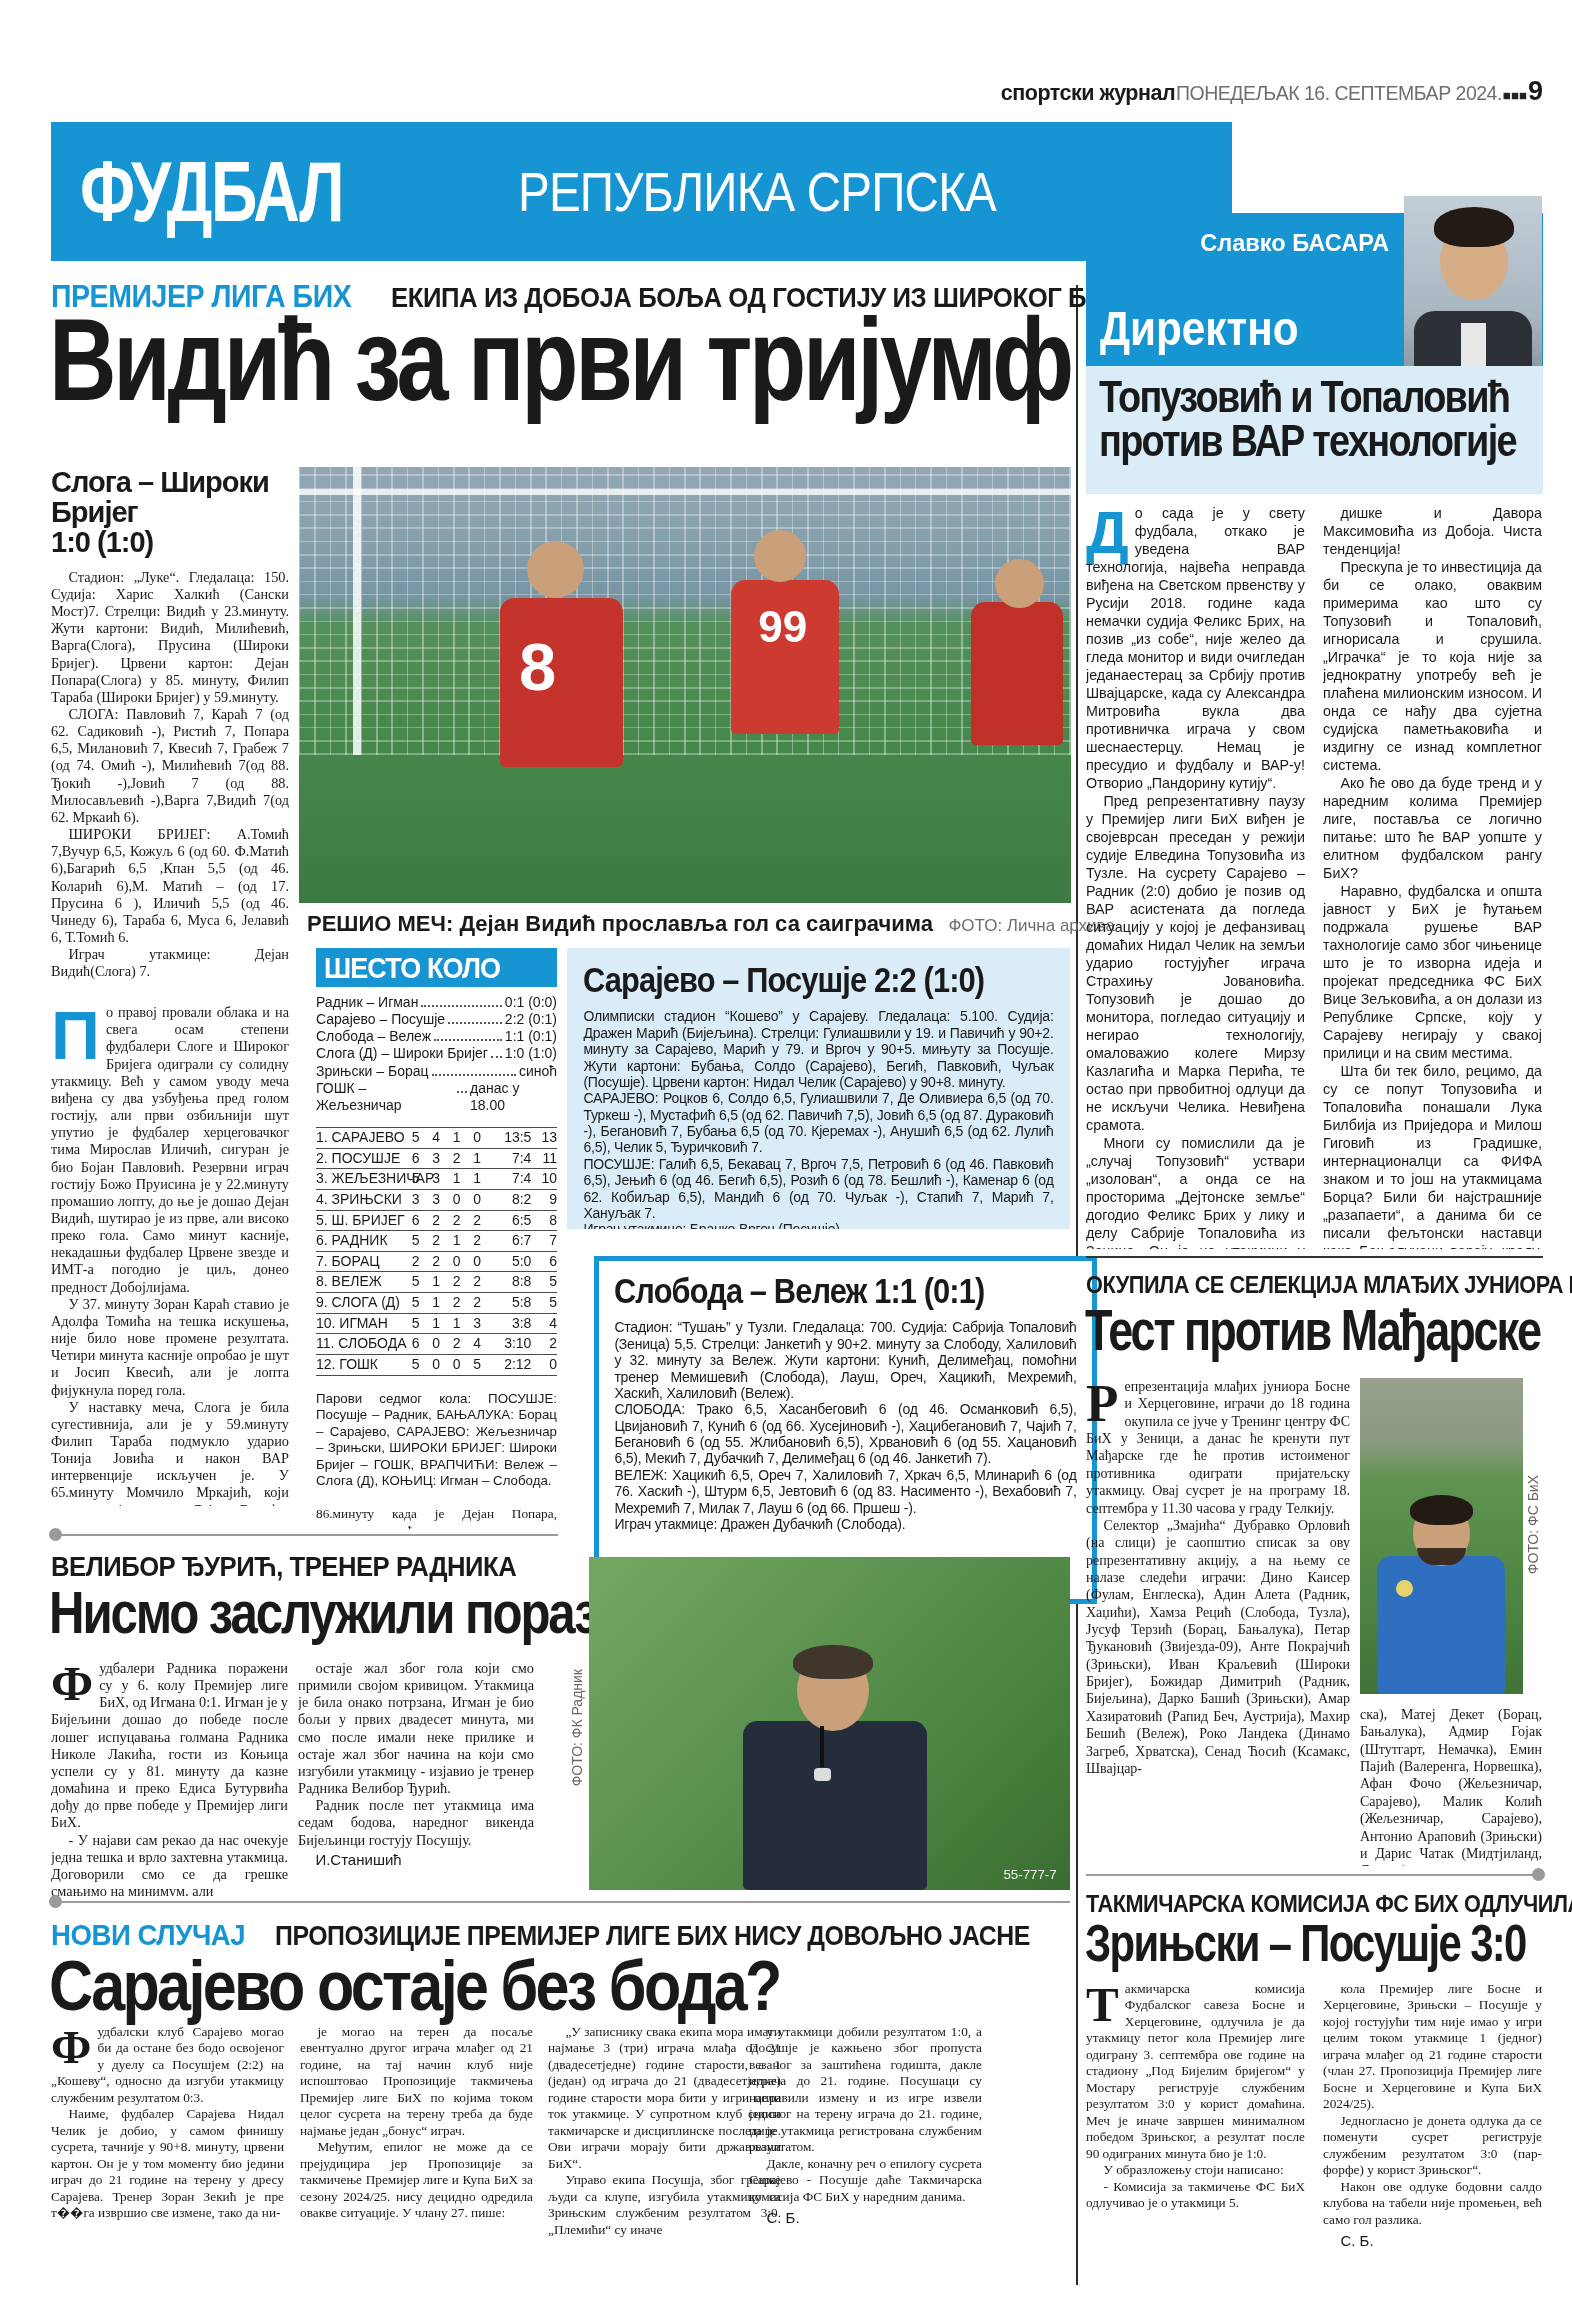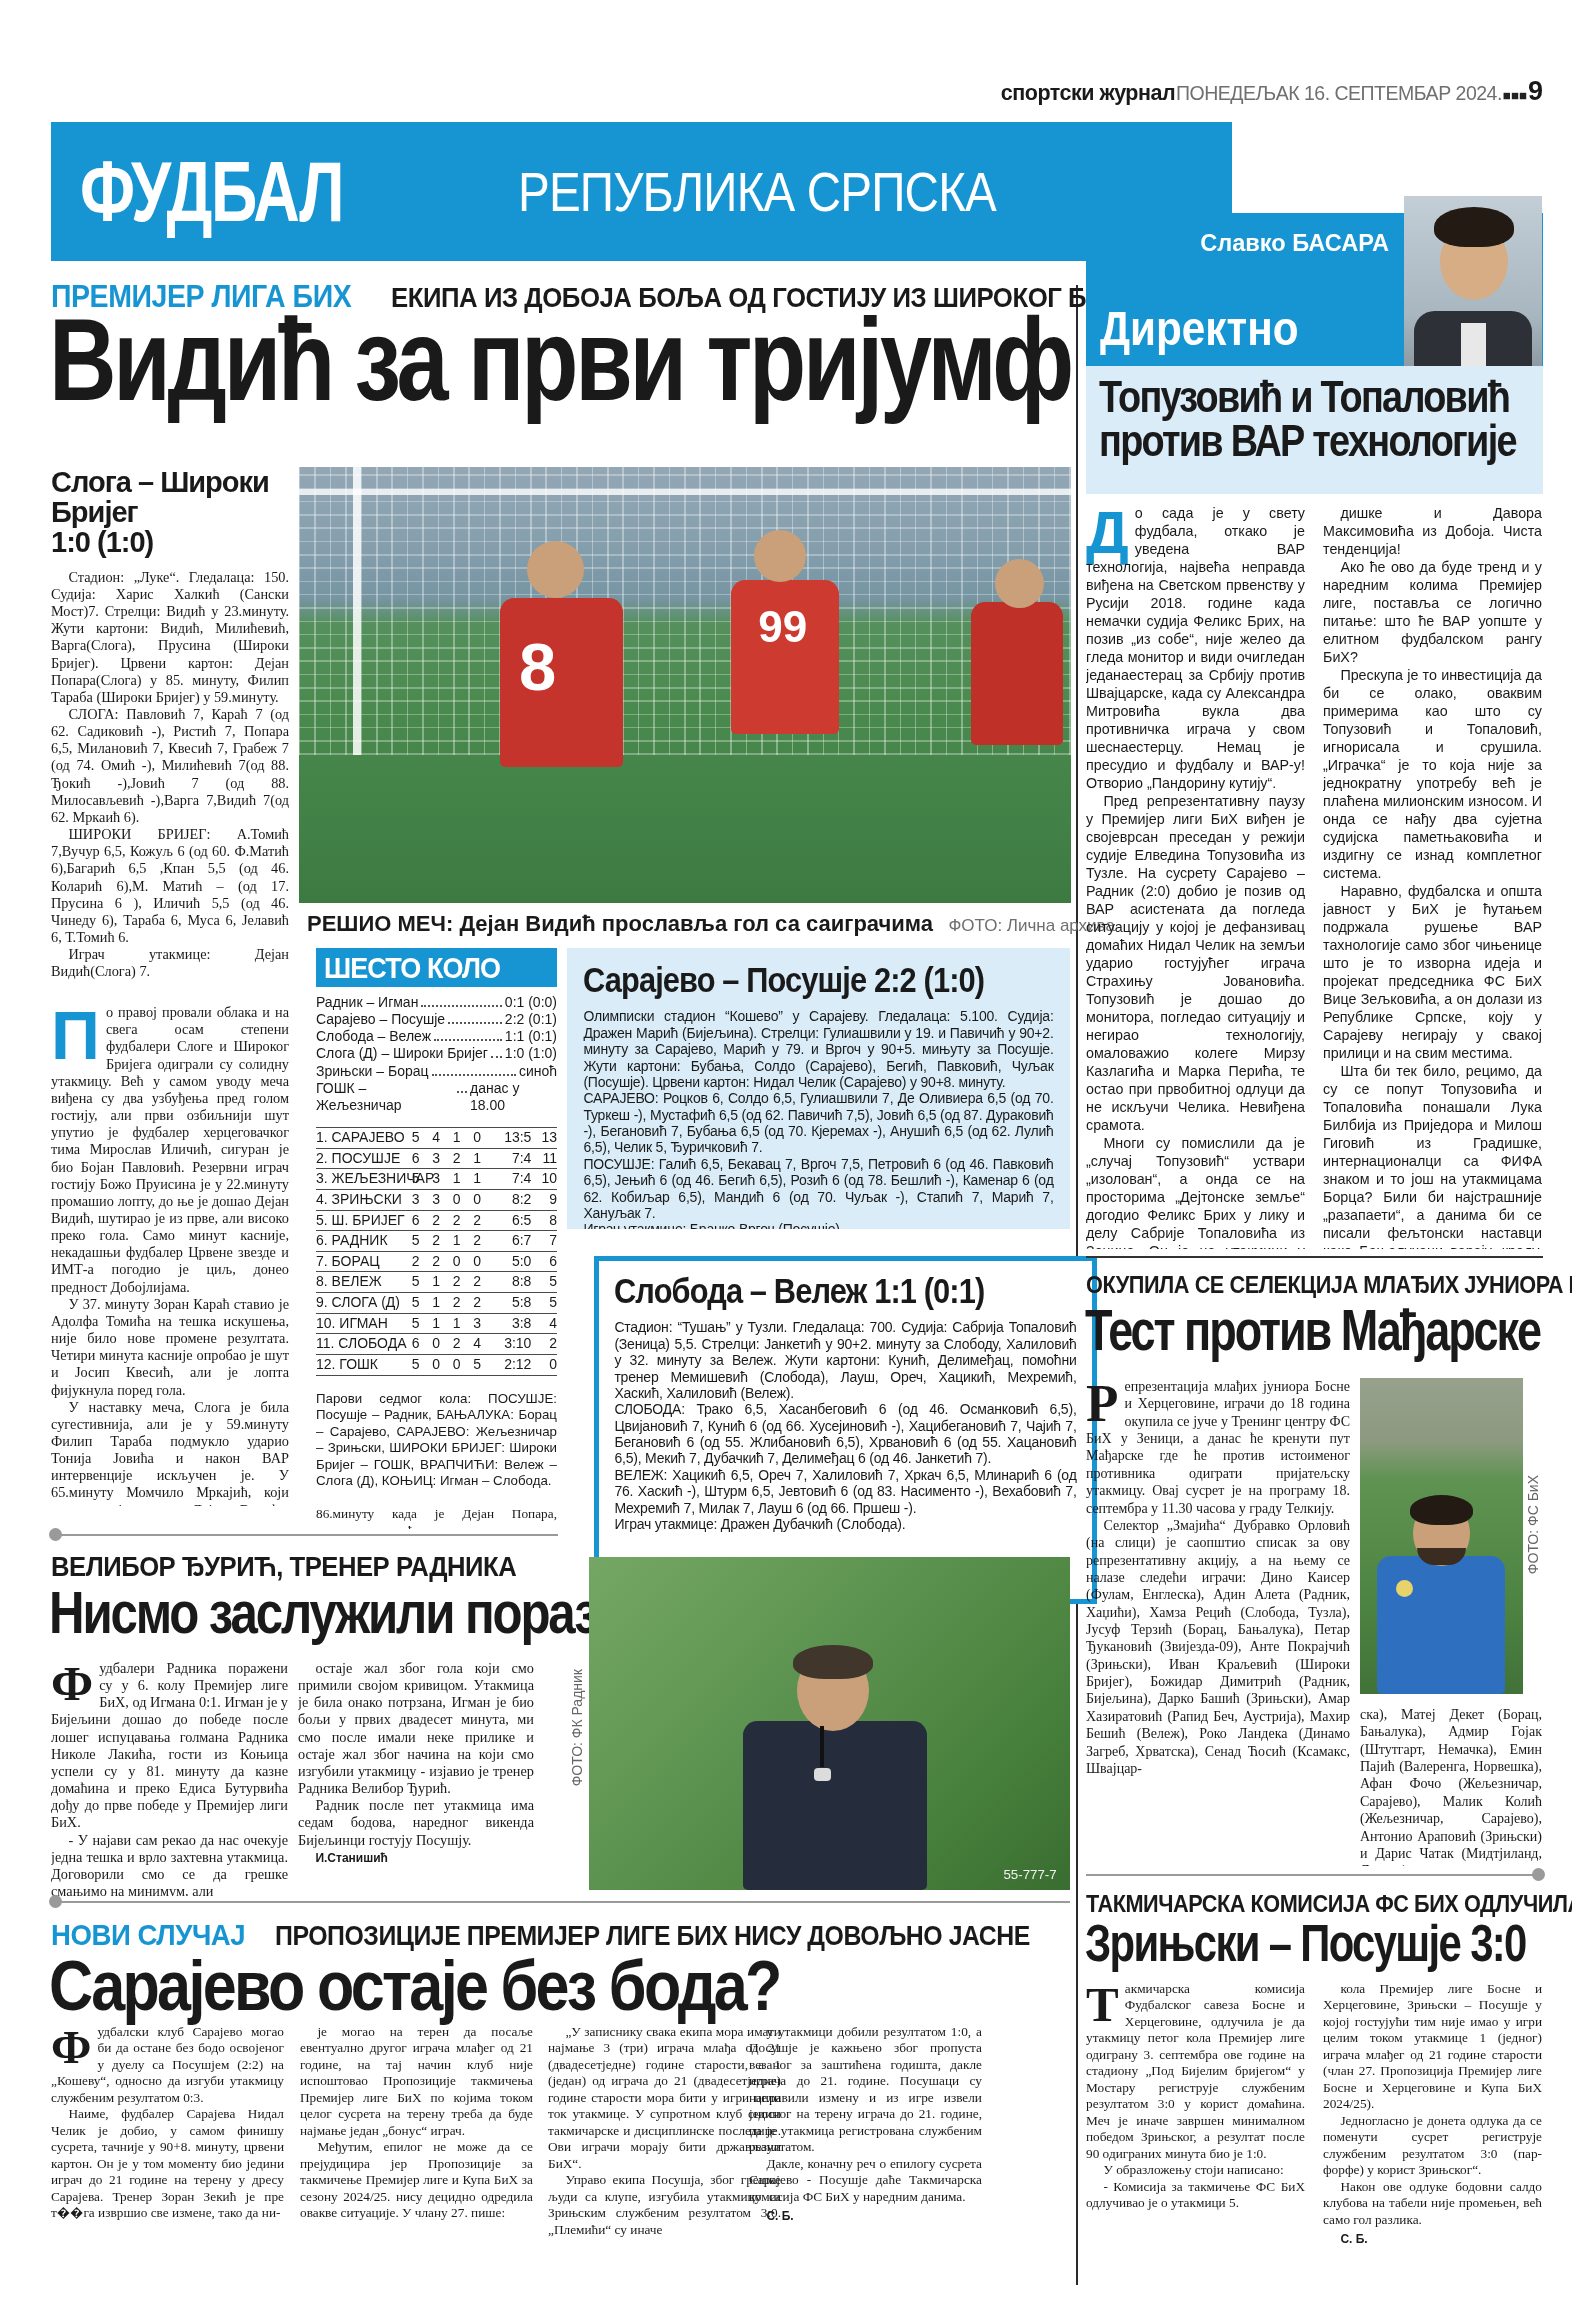--- a/index.html
+++ b/index.html
@@ -39,21 +39,21 @@
   .strow{display:grid;grid-template-columns:minmax(0,1fr) 20.5px 20.5px 20.5px 20.5px 44px 25.6px;
          font-family:"Liberation Sans",sans-serif;font-size:14px;line-height:1.26;align-items:baseline;
          border-bottom:1px solid #4a4a4a;padding:1px 0;}
   .strow span:nth-child(n+2){text-align:center;}
   .strow span:nth-child(6),.strow span:nth-child(7){text-align:right;}
   .rule{height:1.5px;background:#9a9a9a;}
   .ruledark{height:2px;background:#333;}
   .dot{position:absolute;width:13.3px;height:13.3px;border-radius:50%;background:#9a9a9a;top:-6.1px;}
   .vcap{writing-mode:vertical-rl;transform:rotate(180deg);font-family:"Liberation Sans",sans-serif;
         font-size:14px;color:#666;}
-  .sig{font-family:"Liberation Sans",sans-serif;font-weight:bold;font-size:12px;}
+  .sig{font-family:"Liberation Sans",sans-serif;font-weight:normal;font-size:15px;}
   
   .ph{position:absolute;overflow:hidden;}
   .net{position:absolute;left:0;top:0;right:0;height:66%;
        background:repeating-linear-gradient(90deg,rgba(255,255,255,.35) 0 1.5px,transparent 1.5px 15.4px),
                   repeating-linear-gradient(0deg,rgba(255,255,255,.3) 0 1.5px,transparent 1.5px 13.3px);}
   .torso{position:absolute;border-radius:14.3px 14.3px 5.1px 5.1px;}
   .head{position:absolute;border-radius:50%;background:#c9a079;}
   .hair{position:absolute;border-radius:50% 50% 40% 40%;background:#231a14;}
 </style>
 </head>
@@ -344,22 +344,22 @@
     </p>
     <div>
 
     <p>Пред репрезентативну паузу у Премијер лиги БиХ виђен је својеврсан преседан у режији судије Елведина Топузовића из Тузле. На сусрету Сарајево – Радник (2:0) добио је позив од ВАР асистената да погледа ситуацију у којој је дефанзивац домаћих Нидал Челик на земљи ударио гостујућег играча Страхињу Јовановића. Топузовић је дошао до монитора, погледао ситуацију и негирао технологију, омаловажио колеге Мирзу Казлагића и Марка Перића, те остао при првобитној одлуци да не искључи Челика. Невиђена срамота.</p>
         <p>Многи су помислили да је „случај Топузовић“ уствари „изолован“, а онда се на просторима „Дејтонске земље“ догодио Феликс Брих у лику и делу Сабрије Топаловића из Зенице. Он је на утакмици у Тузли између Слободе и Вележа (1:1) урадио исто што и Немац, игнорисао је позив из ВАР собе и није желео да погледа ситуацију у којој је једанаестерац за Тузлаке био очигледан. Негирао је асистенте Драгана Кесића из Гра-</p>
       </div>
   </div>
   <div class="abs clip ind body-sans just" style="left:1323px;top:504px;width:219px;height:745px;">
 
   <p>дишке и Давора Максимовића из Добоја. Чиста тенденција!</p>
+      <p>Прескупа је то инвестиција да би се олако, оваквим примерима као што су Топузовић и Топаловић, игнорисала и срушила. „Играчка“ је то која није за једнократну употребу већ је плаћена милионским износом. И онда се нађу два сујетна судијска паметњаковића и издигну се изнад комплетног система.</p>
       <p>Ако ће ово да буде тренд и у наредним колима Премијер лиге, поставља се логично питање: што ће ВАР уопште у елитном фудбалском рангу БиХ?</p>
-      <p>Прескупа је то инвестиција да би се олако, оваквим примерима као што су Топузовић и Топаловић, игнорисала и срушила. „Играчка“ је то која није за једнократну употребу већ је плаћена милионским износом. И онда се нађу два сујетна судијска паметњаковића и издигну се изнад комплетног система.</p>
       <p>Наравно, фудбалска и општа јавност у БиХ је ћутањем подржала рушење ВАР тахнологије само због чињенице што је то изворна идеја и пројекат председника ФС БиХ Вице Зељковића, а он долази из Републике Српске, коју у Сарајеву негирају у свакој прилици и на свим местима.</p>
       <p>Шта би тек било, рецимо, да су се попут Топузовића и Топаловића понашали Лука Билбија из Приједора и Милош Гиговић из Градишке, интернационалци са ФИФА знаком и то још на утакмицама Борца? Били би најстрашније „разапаети“, а данима би се писали фељтонски наставци како Бањалучани варају, краду, отимају да би дошли до титуле…</p>
     </div>
 
   <div class="abs ruledark" style="left:1086px;top:1256px;width:457px;"></div>
 
   <div class="abs kick cx nowrap" style="left:1086px;top:1272px;font-size:23.6px;transform:scaleX(.92);">ОКУПИЛА СЕ СЕЛЕКЦИЈА МЛАЂИХ ЈУНИОРА БИХ</div>
   <div class="abs" style="left:1085px;top:1297px;">
     <span class="boxhead cx" style="font-size:57px;letter-spacing:-2.6px;transform:scaleX(.79);">Тест против Мађарске</span>
   </div>

